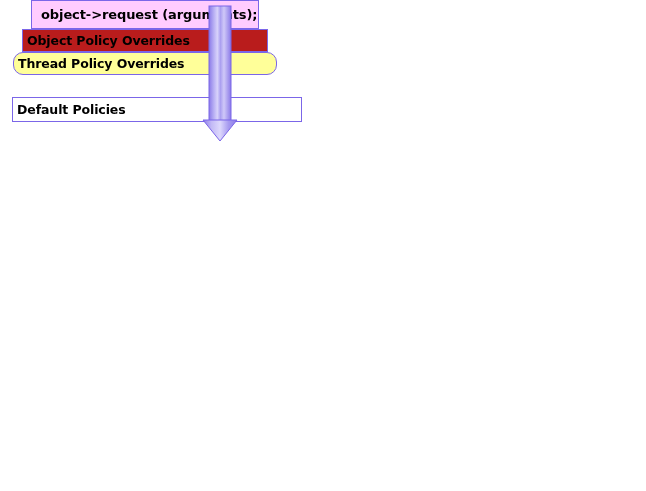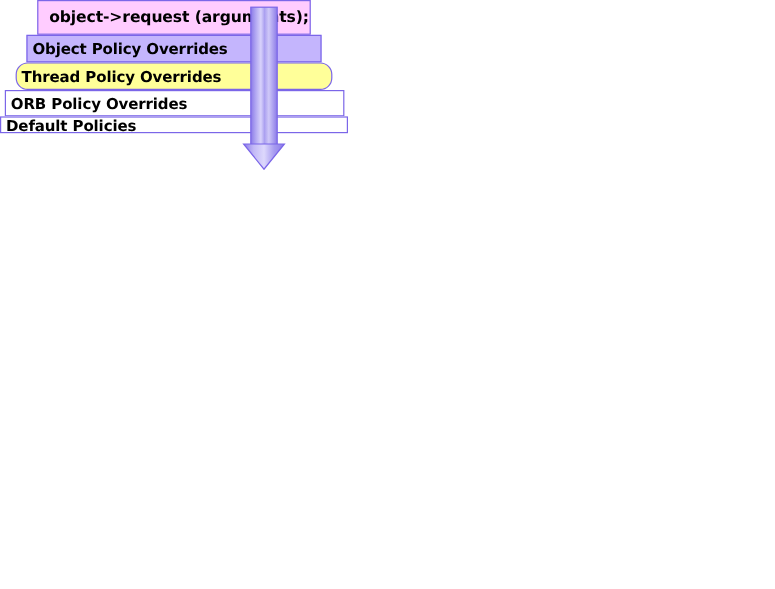--- a/index.html
+++ b/index.html
@@ -61,21 +61,21 @@
     left: 13px;  top: 52px;  width: 264px; height: 23px;
     background: #ffff99;
     z-index: 5;
   }
   .box-orb {
     left: 4px;   top: 75px;  width: 283px; height: 22px;
     background: #ffffff;
     z-index: 4;
   }
   .box-default {
-    left: 0px;   top: 97px;  width: 290px; height: 14px;
+    left: 12px;   top: 97px;  width: 290px; height: 25px;
     background: #ffffff;
     z-index: 3;
     text-align: center;
   }
 
   
   .arrow {
     position: absolute;
     left: 0; top: 0;
     width: 646px; height: 491px;
@@ -85,31 +85,28 @@
 </style>
 </head>
 <body>
 
 <div id="diagram" style="background: rgb(255, 255, 255);">
 
   <div class="policy-box box-request" style="background: rgb(255, 204, 255); border-color: rgb(123, 102, 232);">
     <span class="box-label">object-&gt;request (arguments);</span>
   </div>
 
-  <div class="policy-box box-object" style="background: #c4b5fd; border-color: rgb(123, 102, 232);">
+  <div class="policy-box box-object" style="background: #b91c1c; border-color: rgb(123, 102, 232);">
     <span class="box-label">Object Policy Overrides</span>
   </div>
 
   <div class="policy-box box-thread" style="background: rgb(255, 255, 153); border-color: rgb(123, 102, 232); border-radius: 10px;">
     <span class="box-label">Thread Policy Overrides</span>
   </div>
 
-  <div class="policy-box box-orb" style="background: rgb(255, 255, 255); border-color: rgb(123, 102, 232);">
-    <span class="box-label">ORB Policy Overrides</span>
-  </div>
 
   <div class="policy-box box-default" style="background: rgb(255, 255, 255); border-color: rgb(123, 102, 232);">
     <span class="box-label">Default Policies</span>
   </div>
 
   <svg class="arrow" viewBox="0 0 646 491">
     <defs>
       <linearGradient id="shaftGrad" x1="0" y1="0" x2="1" y2="0">
         <stop offset="0%" stop-color="#8b7ae8"></stop>
         <stop offset="18%" stop-color="#b0a6f2"></stop>

